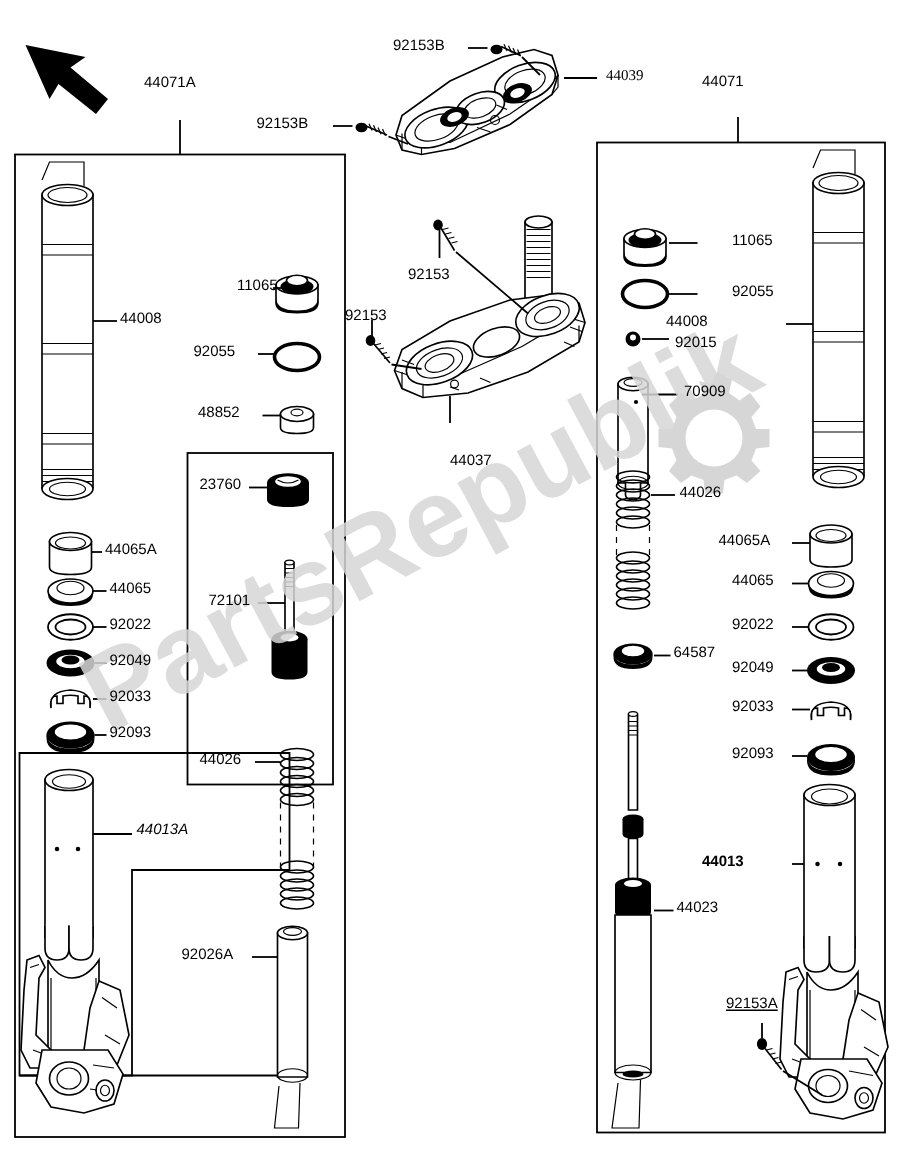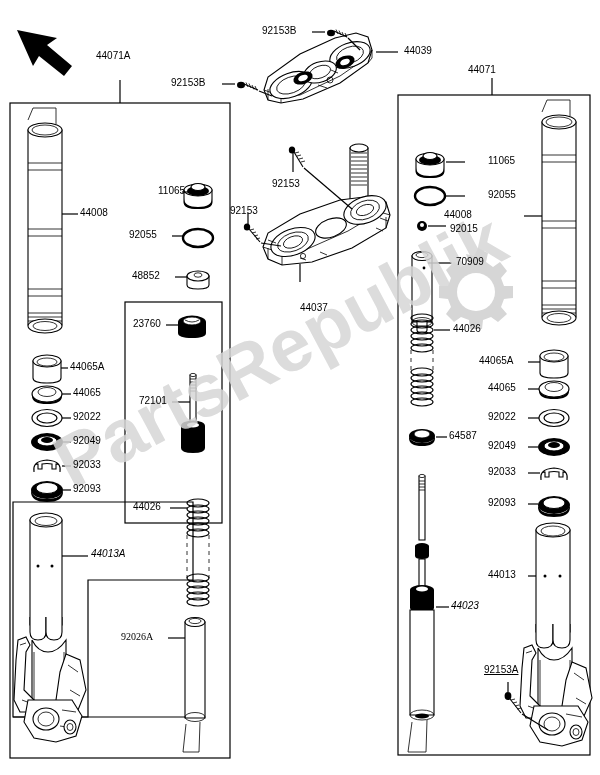--- a/index.html
+++ b/index.html
@@ -452,23 +452,23 @@
     <g fill="#d6d6d6">
       <path d="M70 22 L78 24 L82 16 L92 21 L90 30 L97 35 L104 30 L111 39 L105 46
                L108 54 L117 54 L117 66 L108 67 L105 75 L111 82 L102 90 L95 85
                L87 88 L86 97 L74 97 L73 88 L65 85 L58 90 L50 82 L55 75 L52 67
                L43 66 L43 54 L52 54 L55 46 L50 38 L58 30 L65 35 L73 31 Z"></path>
       <circle cx="80" cy="60" r="19" fill="#ffffff"></circle>
     </g>
   </svg>
 
   <div class="lbl" style="left:262px;top:25px;">92153B</div>
-  <div class="lbl" style="left:404px;top:45px;">44039</div>
+  <div class="lbl" style="left:404px;top:45px;font-family:Liberation Serif, serif;">44039</div>
   <div class="lbl" style="left:171px;top:77px;">92153B</div>
-  <div class="lbl" style="left:468px;top:64px;">44071</div>
+  <div class="lbl" style="left:468px;top:49px;">44071</div>
   <div class="lbl" style="left:96px;top:50px;">44071A</div>
 
   <div class="lbl" style="left:272px;top:178px;">92153</div>
   <div class="lbl" style="left:230px;top:205px;">92153</div>
   <div class="lbl" style="left:280px;top:302px;margin-left:20px;">44037</div>
 
   <div class="lbl" style="left:158px;top:185px;">11065</div>
   <div class="lbl" style="left:129px;top:229px;">92055</div>
   <div class="lbl" style="left:132px;top:270px;">48852</div>
   <div class="lbl" style="left:80px;top:207px;">44008</div>
@@ -478,34 +478,34 @@
   <div class="lbl" style="left:133px;top:501px;">44026</div>
 
   <div class="lbl" style="left:70px;top:361px;">44065A</div>
   <div class="lbl" style="left:73px;top:387px;">44065</div>
   <div class="lbl" style="left:73px;top:411px;">92022</div>
   <div class="lbl" style="left:73px;top:435px;">92049</div>
   <div class="lbl" style="left:73px;top:459px;">92033</div>
   <div class="lbl" style="left:73px;top:483px;">92093</div>
 
   <div class="lbl" style="left:91px;top:548px;font-style:italic;">44013A</div>
-  <div class="lbl" style="left:121px;top:631px;font-family:Liberation Serif, serif;">92026A</div>
+  <div class="lbl" style="left:121px;top:631px;">92026A</div>
 
   <div class="lbl" style="left:488px;top:155px;">11065</div>
   <div class="lbl" style="left:488px;top:189px;">92055</div>
   <div class="lbl" style="left:450px;top:223px;">92015</div>
   <div class="lbl" style="left:456px;top:256px;">70909</div>
   <div class="lbl" style="left:444px;top:209px;">44008</div>
   <div class="lbl" style="left:453px;top:323px;">44026</div>
   <div class="lbl" style="left:449px;top:430px;">64587</div>
 
   <div class="lbl" style="left:479px;top:355px;">44065A</div>
   <div class="lbl" style="left:488px;top:382px;">44065</div>
   <div class="lbl" style="left:488px;top:411px;">92022</div>
   <div class="lbl" style="left:488px;top:440px;">92049</div>
   <div class="lbl" style="left:488px;top:466px;">92033</div>
   <div class="lbl" style="left:488px;top:497px;">92093</div>
 
-  <div class="lbl" style="left:488px;top:569px;">44013</div>
-  <div class="lbl" style="left:451px;top:600px;font-style:italic;">44023</div>
+  <div class="lbl" style="left:468px;top:569px;font-weight:bold;">44013</div>
+  <div class="lbl" style="left:451px;top:600px;">44023</div>
   <div class="lbl" style="left:484px;top:664px;text-decoration:underline;">92153A</div>
 
 </div>
 
 </body></html>

